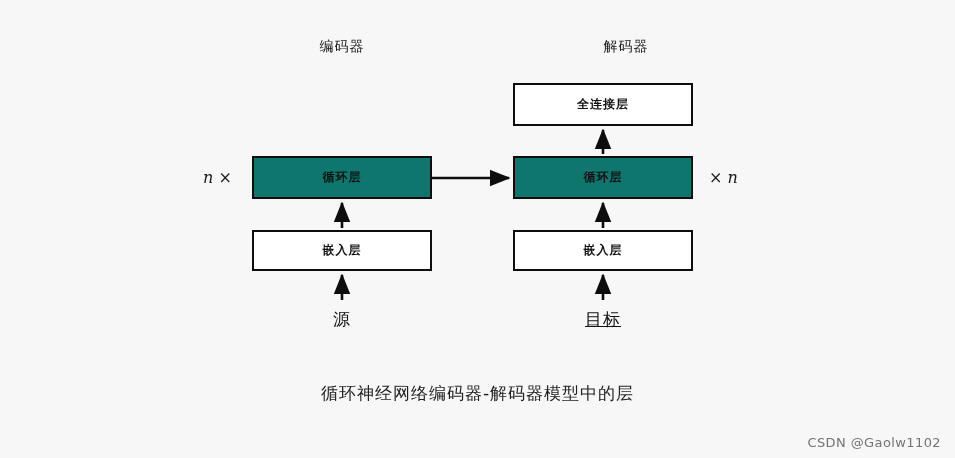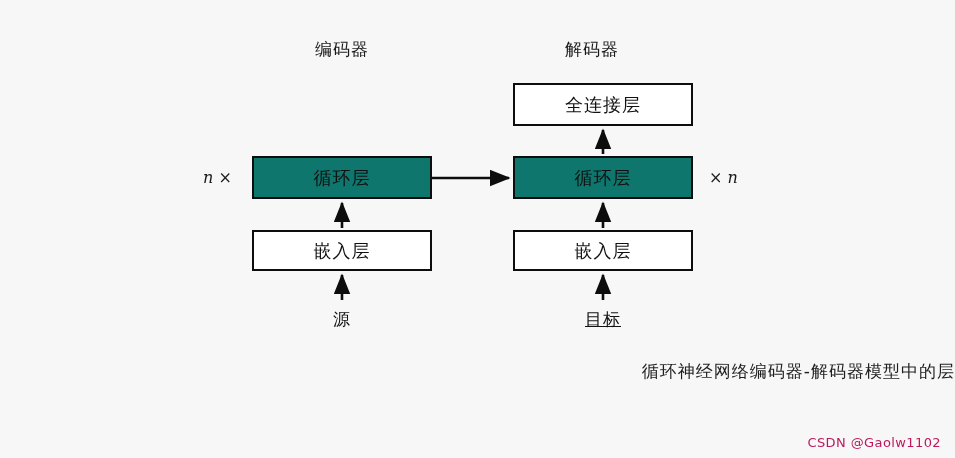--- a/index.html
+++ b/index.html
@@ -13,37 +13,38 @@
     font-family: "DejaVu Sans", "Liberation Sans", sans-serif;
     overflow: hidden;
   }
   #canvas {
     position: relative;
     width: 955px;
     height: 458px;
   }
   .col-title {
     position: absolute;
-    font-size: 17px;
+    font-size: 14px;
     color: #1a1a1a;
     letter-spacing: 1px;
     text-align: center;
     white-space: nowrap;
   }
   .box {
     position: absolute;
     box-sizing: border-box;
     border: 2px solid #0d0d0d;
     display: flex;
     align-items: center;
     justify-content: center;
-    font-size: 18px;
+    font-size: 12px;
     color: #111111;
     letter-spacing: 1px;
     background: #ffffff;
+    font-weight: bold;
   }
   .box.blue {
     background: #0f766e;
   }
   .mult-label {
     position: absolute;
     font-family: "DejaVu Serif", "Liberation Serif", serif;
     font-size: 16px;
     color: #1a1a1a;
     white-space: nowrap;
@@ -67,41 +68,41 @@
     text-align: center;
     white-space: nowrap;
     width: 100%;
     left: 0;
   }
   .watermark {
     position: absolute;
     right: 14px;
     bottom: 8px;
     font-size: 13px;
-    color: #be185d;
+    color: #737373;
     letter-spacing: 0.4px;
     white-space: nowrap;
     margin-left: 13px;
   }
   svg.arrows {
     position: absolute;
     left: 0;
     top: 0;
     width: 955px;
     height: 458px;
     pointer-events: none;
   }
 </style>
 </head>
 <body>
 
 <div id="canvas">
 
   <div class="col-title" style="left:252px; top:38px; width:180px;">编码器</div>
-  <div class="col-title" style="left:502px; top:38px; width:180px;font-family:Liberation Serif, serif;">解码器</div>
+  <div class="col-title" style="left:536px; top:38px; width:180px;font-family:Liberation Serif, serif;">解码器</div>
 
   <div class="box" style="left:513px; top:83px; width:180px; height:43px;">全连接层</div>
 
   <div class="box blue" style="left:252px; top:156px; width:180px; height:43px;">循环层</div>
 
   <div class="box blue" style="left:513px; top:156px; width:180px; height:43px;">循环层</div>
 
   <div class="box" style="left:252px; top:230px; width:180px; height:41px;">嵌入层</div>
 
   <div class="box" style="left:513px; top:230px; width:180px; height:41px;">嵌入层</div>
@@ -126,17 +127,17 @@
 
     <line x1="432" y1="178" x2="509" y2="178" stroke="#0d0d0d" stroke-width="2.6" marker-end="url(#ah)"></line>
 
     <line x1="603" y1="300" x2="603" y2="275" stroke="#0d0d0d" stroke-width="2.6" marker-end="url(#ah)"></line>
 
     <line x1="603" y1="228" x2="603" y2="203" stroke="#0d0d0d" stroke-width="2.6" marker-end="url(#ah)"></line>
 
     <line x1="603" y1="154" x2="603" y2="130" stroke="#0d0d0d" stroke-width="2.6" marker-end="url(#ah)"></line>
   </svg>
 
-  <div class="caption" style="top:360px;text-align:right;">循环神经网络编码器-解码器模型中的层</div>
+  <div class="caption" style="top:382px;">循环神经网络编码器-解码器模型中的层</div>
 
   <div class="watermark">CSDN @Gaolw1102</div>
 
 </div>
 
 </body></html>

